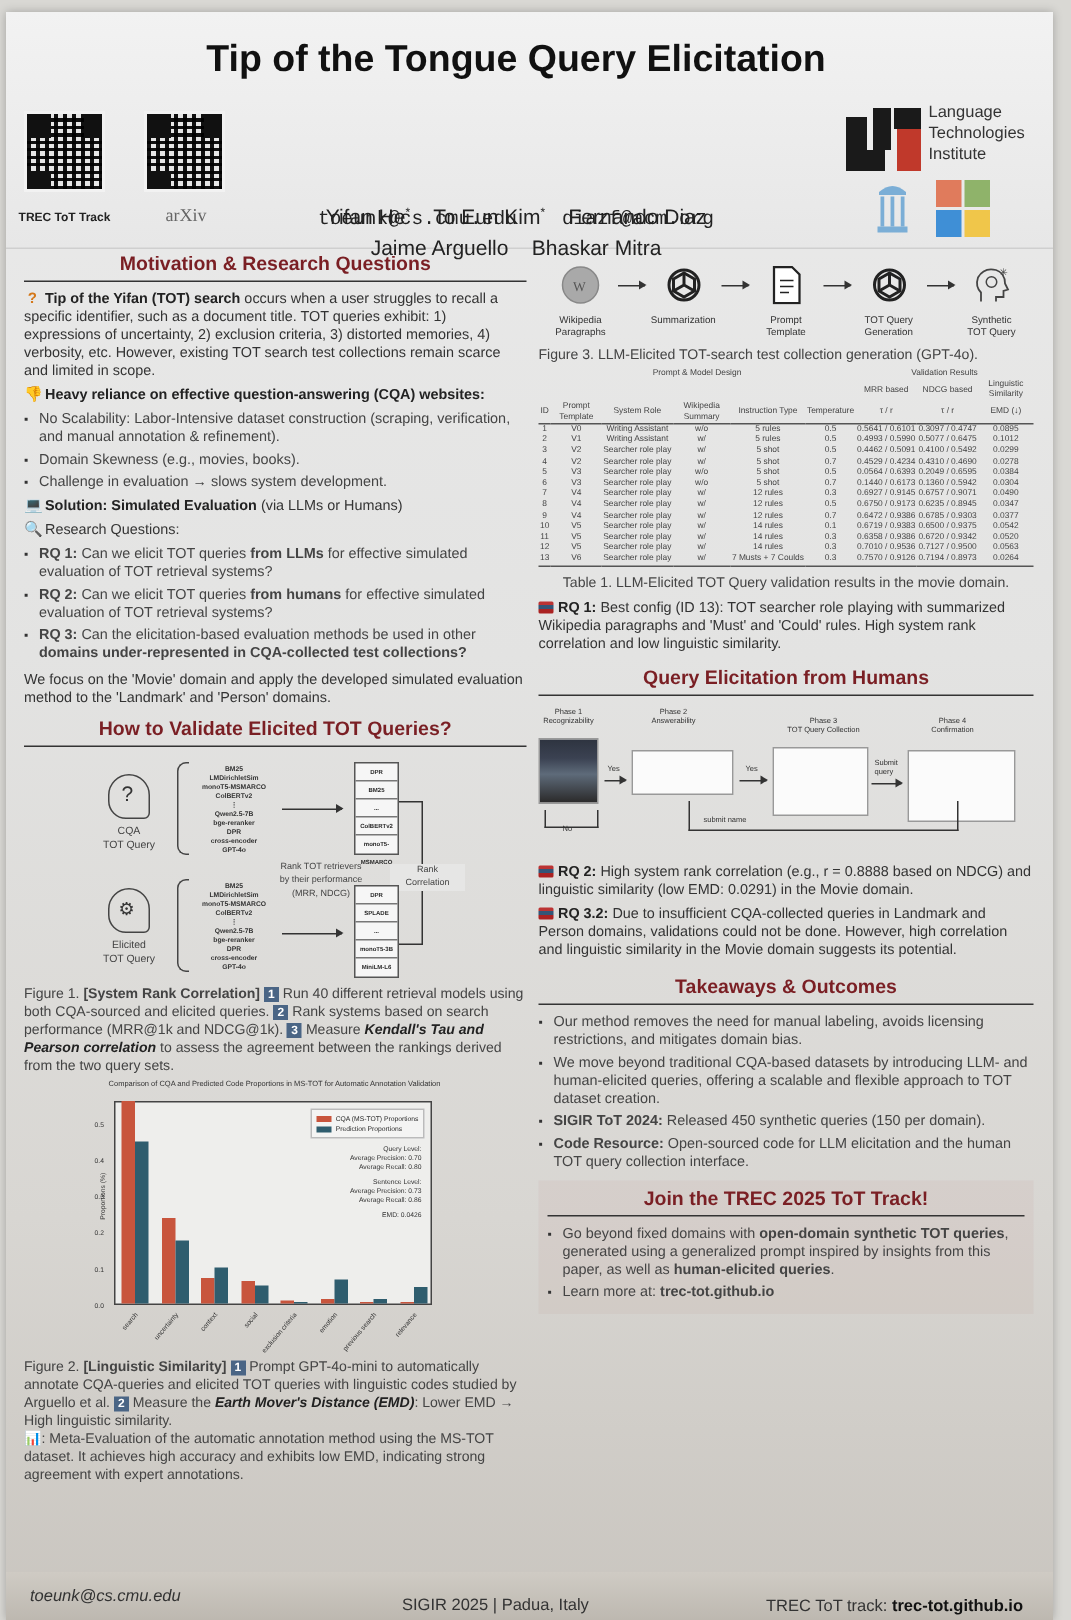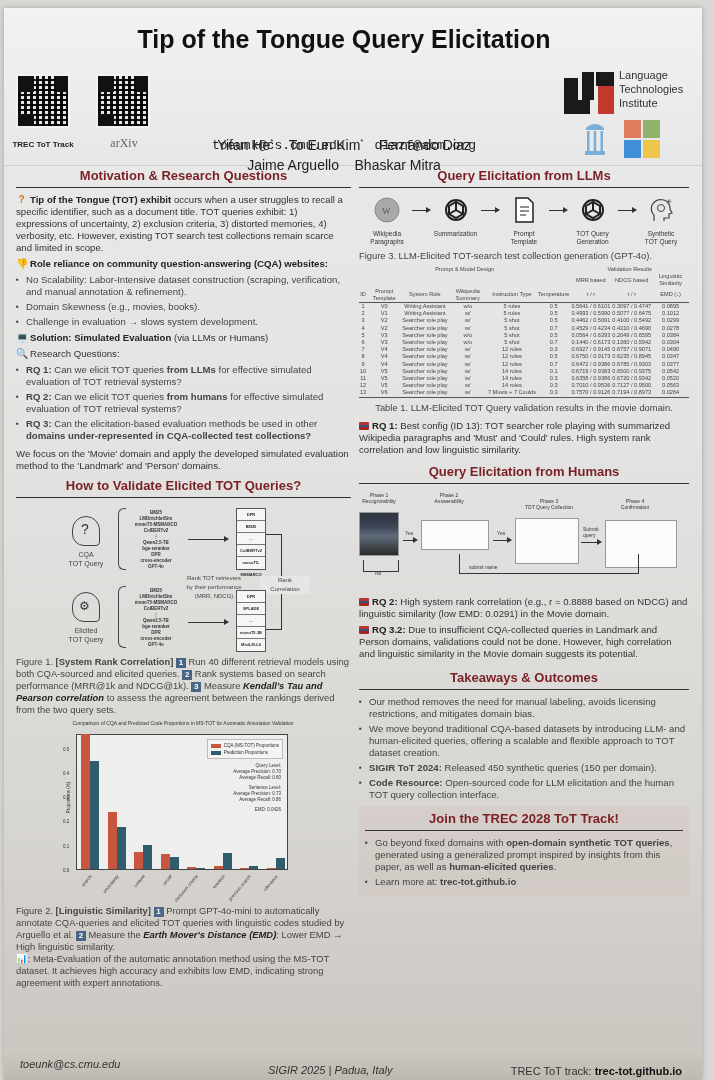--- a/index.html
+++ b/index.html
@@ -125,21 +125,21 @@
     background: linear-gradient(180deg, #b33 0 33%, #357 33% 66%, #a22 66% 100%); border-radius: 1px; }
 
   .join-box { background: rgba(200,170,165,0.18); padding: 4px 6px; margin-top: 6px; }
 
   .footer {
     position: absolute; left: 0; top: 1040px; width: 698px; height: 32px;
     background: linear-gradient(180deg, #cfcbc4, #bdb8b0);
     font-size: 11px; color: #333;
   }
   .footer .f-left { position: absolute; left: 16px; top: 10px; font-style: italic; }
-  .footer .f-mid { position: absolute; left: 264px; top: 16px; font-style: italic; }
+  .footer .f-mid { position: absolute; left: 264px; top: 16px; }
   .footer .f-right { position: absolute; right: 20px; top: 17px; }
   .footer .f-right b { color: #111; }
 </style>
 </head>
 <body>
 
 <div class="poster">
 
   <div class="header">
     <div class="qr" style="left:12px;"></div>
@@ -189,24 +189,24 @@
       <span style="background:#e07b5c"></span>
         <span style="background:#8fb36a"></span>
       <span style="background:#3f8fd6"></span>
         <span style="background:#f0c64a"></span>
     </div>
   </div>
 
   <div class="col col-left">
     <div class="sec-title">Motivation &amp; Research Questions</div>
     <div class="p">
-      <span class="ico q-ico">?</span><b>Tip of the Tongue (TOT) exhibit</b><span> occurs when a user struggles to recall a specific identifier, such as a document title. TOT queries exhibit: 1) expressions of uncertainty, 2) exclusion criteria, 3) distorted memories, 4) verbosity, etc. However, existing TOT search test collections remain scarce and limited in scope.</span>
+      <span class="ico q-ico">?</span><b>Tip of the Yifan (TOT) search</b><span> occurs when a user struggles to recall a specific identifier, such as a document title. TOT queries exhibit: 1) expressions of uncertainty, 2) exclusion criteria, 3) distorted memories, 4) verbosity, etc. However, existing TOT search test collections remain scarce and limited in scope.</span>
     </div>
     <div class="p">
-      <span class="ico thumb-ico">👎</span><b>Role reliance on community question-answering (CQA) websites:</b>
+      <span class="ico thumb-ico">👎</span><b>Heavy reliance on effective question-answering (CQA) websites:</b>
     </div>
     <ul class="bullets">
       <li>No Scalability: Labor-Intensive dataset construction (scraping, verification, and manual annotation &amp; refinement).</li>
       <li>Domain Skewness (e.g., movies, books).</li>
       <li>Challenge in evaluation → slows system development.</li>
     </ul>
     <div class="p">
       <span class="ico">💻</span><b>Solution: Simulated Evaluation</b><span> (via LLMs or Humans)</span>
     </div>
     <div class="p">
@@ -338,21 +338,20 @@
 
     <div class="caption" style="margin-top:0">
       <span>Figure 2. </span><b>[Linguistic Similarity]</b>
       <span class="numbox">1</span><span> Prompt GPT-4o-mini to automatically annotate CQA-queries and elicited TOT queries with linguistic codes studied by Arguello et al. </span>
       <span class="numbox">2</span><span> Measure the </span><b><i>Earth Mover's Distance (EMD)</i></b><span>: Lower EMD → High linguistic similarity.</span><br>
       <span style="color:#c8553d">📊</span><span>: Meta-Evaluation of the automatic annotation method using the MS-TOT dataset. It achieves high accuracy and exhibits low EMD, indicating strong agreement with expert annotations.</span>
     </div>
   </div>
 
   <div class="col col-right">
-    <div class="sec-title">Query Elicitation from LLMs</div>
     <div class="flow">
       <div class="flow-item">
         <div class="flow-icon">
             <svg width="26" height="26">
               <circle cx="13" cy="13" r="12" fill="#a9a9a9"></circle>
               <circle cx="13" cy="13" r="12" fill="none" stroke="#888"></circle>
               <text x="8" y="17" font-size="9" fill="#555" font-family="Liberation Serif, serif">W</text>
             </svg>
           </div>
         <div class="flow-label" style="white-space:pre-line">Wikipedia
@@ -629,21 +628,21 @@
 
     <div class="sec-title" style="margin-top:10px">Takeaways &amp; Outcomes</div>
     <ul class="bullets">
       <li><b></b><span>Our method removes the need for manual labeling, avoids licensing restrictions, and mitigates domain bias.</span></li>
       <li><b></b><span>We move beyond traditional CQA-based datasets by introducing LLM- and human-elicited queries, offering a scalable and flexible approach to TOT dataset creation.</span></li>
       <li><b>SIGIR ToT 2024:</b><span> Released 450 synthetic queries (150 per domain).</span></li>
       <li><b>Code Resource:</b><span> Open-sourced code for LLM elicitation and the human TOT query collection interface.</span></li>
     </ul>
 
     <div class="join-box">
-      <div class="sec-title">Join the TREC 2028 ToT Track!</div>
+      <div class="sec-title">Join the TREC 2025 ToT Track!</div>
       <ul class="bullets">
         <li><span>Go beyond fixed domains with </span><b>open-domain synthetic TOT queries</b><span>, generated using a generalized prompt inspired by insights from this paper, as well as </span><b>human-elicited queries</b><span>.</span></li>
         <li><span>Learn more at: </span><b>trec-tot.github.io</b></li>
       </ul>
     </div>
   </div>
 
   <div class="footer">
     <span class="f-left">toeunk@cs.cmu.edu</span>
     <span class="f-mid">SIGIR 2025 | Padua, Italy</span>

